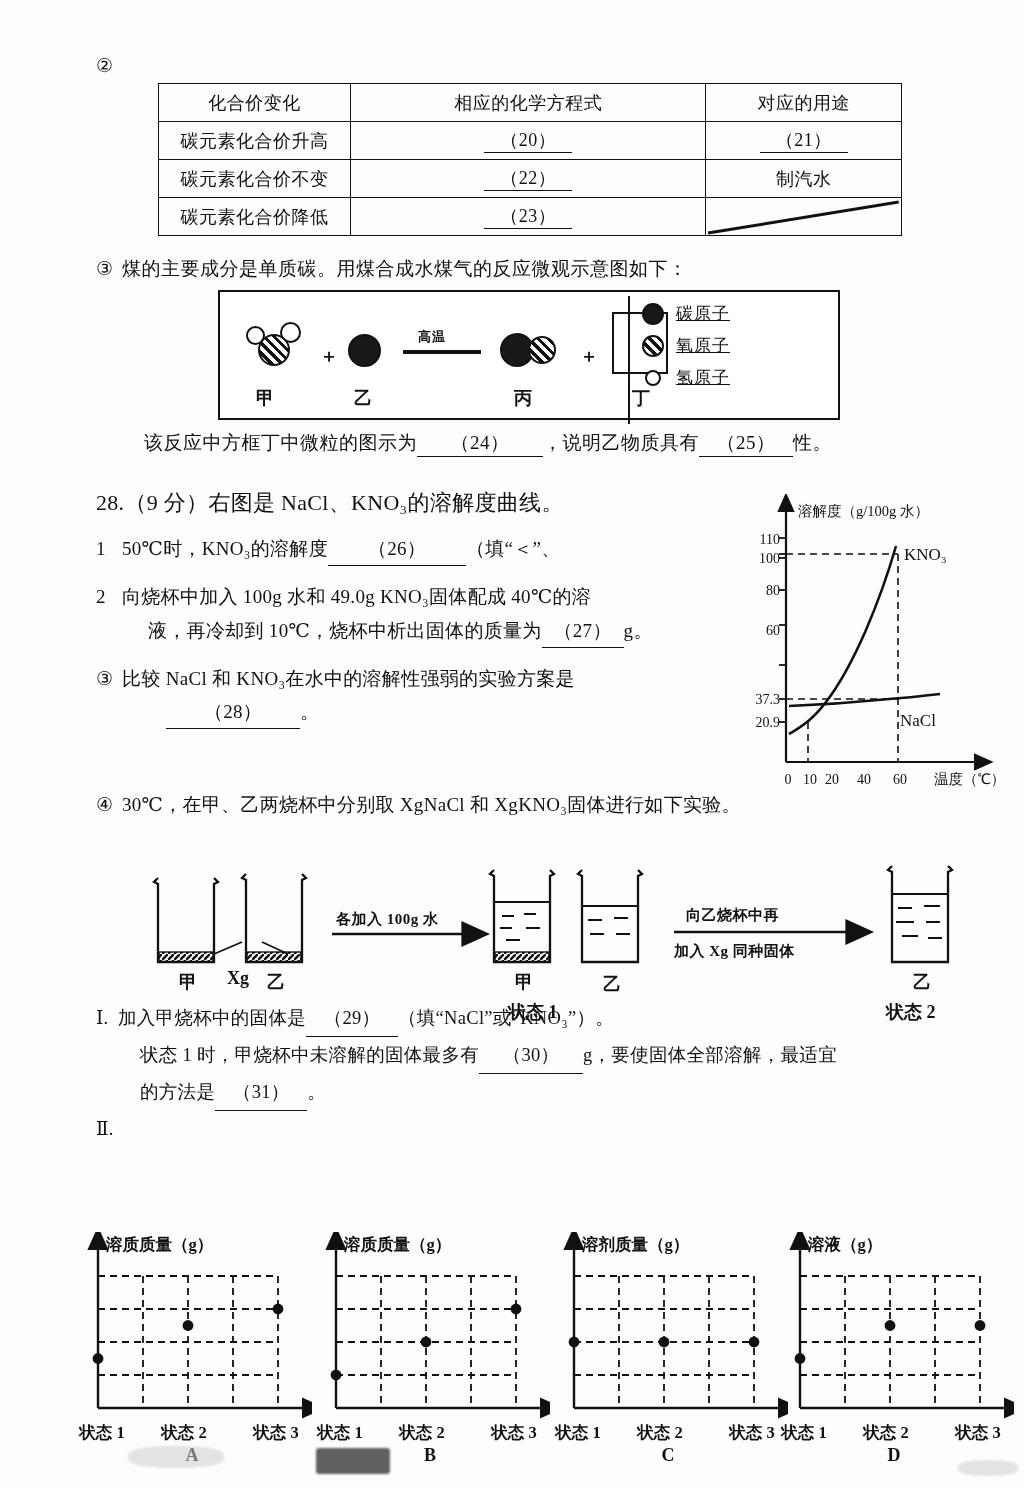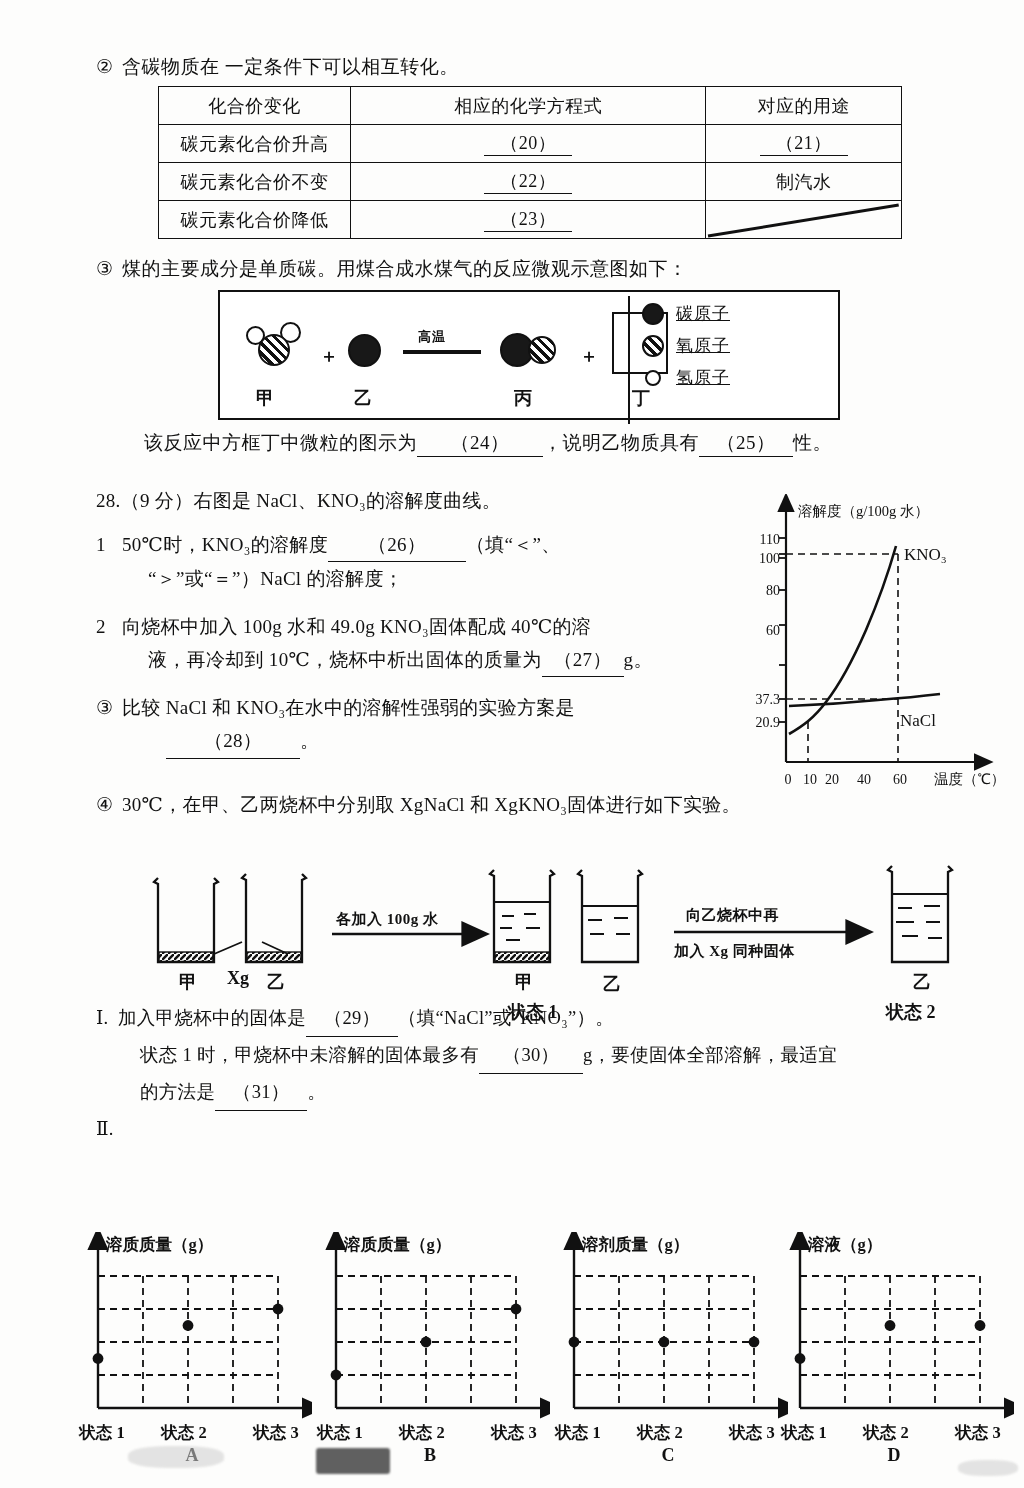--- a/index.html
+++ b/index.html
@@ -65,21 +65,21 @@
   .legend{position:absolute;right:16px;top:10px;width:180px;}
   .legend .lrow{display:flex;align-items:center;margin-bottom:9px;text-decoration:underline;}
   .legend .lsw{width:22px;height:22px;border-radius:50%;border:2px solid #111;box-sizing:border-box;margin-right:12px;flex:0 0 22px;}
   .legend .ltx{font-size:17px;letter-spacing:1px;}
   .legend .divider{position:absolute;left:-14px;top:-6px;height:128px;border-left:2px solid #111;}
 
   .line2425{margin-left:48px;margin-top:10px;font-size:19px;letter-spacing:.5px;}
 
   
   #q28{left:96px;top:488px;width:690px;}
-  #q28 .qhead{font-size:19px;letter-spacing:.3px;}
+  #q28 .qhead{font-size:22px;letter-spacing:.3px;}
   #q28 .sub{display:flex;margin-top:14px;font-size:19px;letter-spacing:.3px;line-height:1.75;}
   #q28 .sub .body{flex:1;}
   #q28 .indent{margin-left:26px;}
 
   
   #chart{left:748px;top:494px;width:272px;height:296px;}
   #chart svg{display:block;}
 
   
   #item4{left:96px;top:792px;width:900px;}
@@ -103,21 +103,20 @@
   .smudge{position:absolute;background:#cfcfcf;opacity:.55;border-radius:40%;filter:blur(1px);}
 </style>
 </head>
 <body>
 
 <div class="page">
 
   <div class="abs" id="item2">
     <div class="stem">
       <span class="marker">②</span>
-      <span>含碳物质在 一定条件下可以相互转化。</span>
     </div>
 
     <table class="ctable">
       <tbody>
           <tr>
         <td class="c1">化合价变化</td>
         <td class="c2">相应的化学方程式</td>
         <td class="c3">对应的用途</td>
       </tr>
       <tr>
@@ -200,21 +199,20 @@
 
   <div class="abs" id="q28">
     <div class="qhead">
       <span>28.</span><span>（9 分）</span><span>右图是 NaCl、KNO₃的溶解度曲线。</span>
     </div>
 
     <div class="sub">
       <span class="marker">1</span>
       <span class="body">
         <span>50℃时，KNO₃的溶解度</span><span class="blank" style="width:130px;">（26）</span><span>（填“＜”、</span>
-        <div class="indent">“＞”或“＝”）NaCl 的溶解度；</div>
       </span>
     </div>
 
     <div class="sub">
       <span class="marker">2</span>
       <span class="body">
         <span>向烧杯中加入 100g 水和 49.0g KNO₃固体配成 40℃的溶</span>
         <div class="indent">
           <span>液，再冷却到 10℃，烧杯中析出固体的质量为</span><span class="blank" style="width:74px;">（27）</span><span>g。</span>
         </div>

